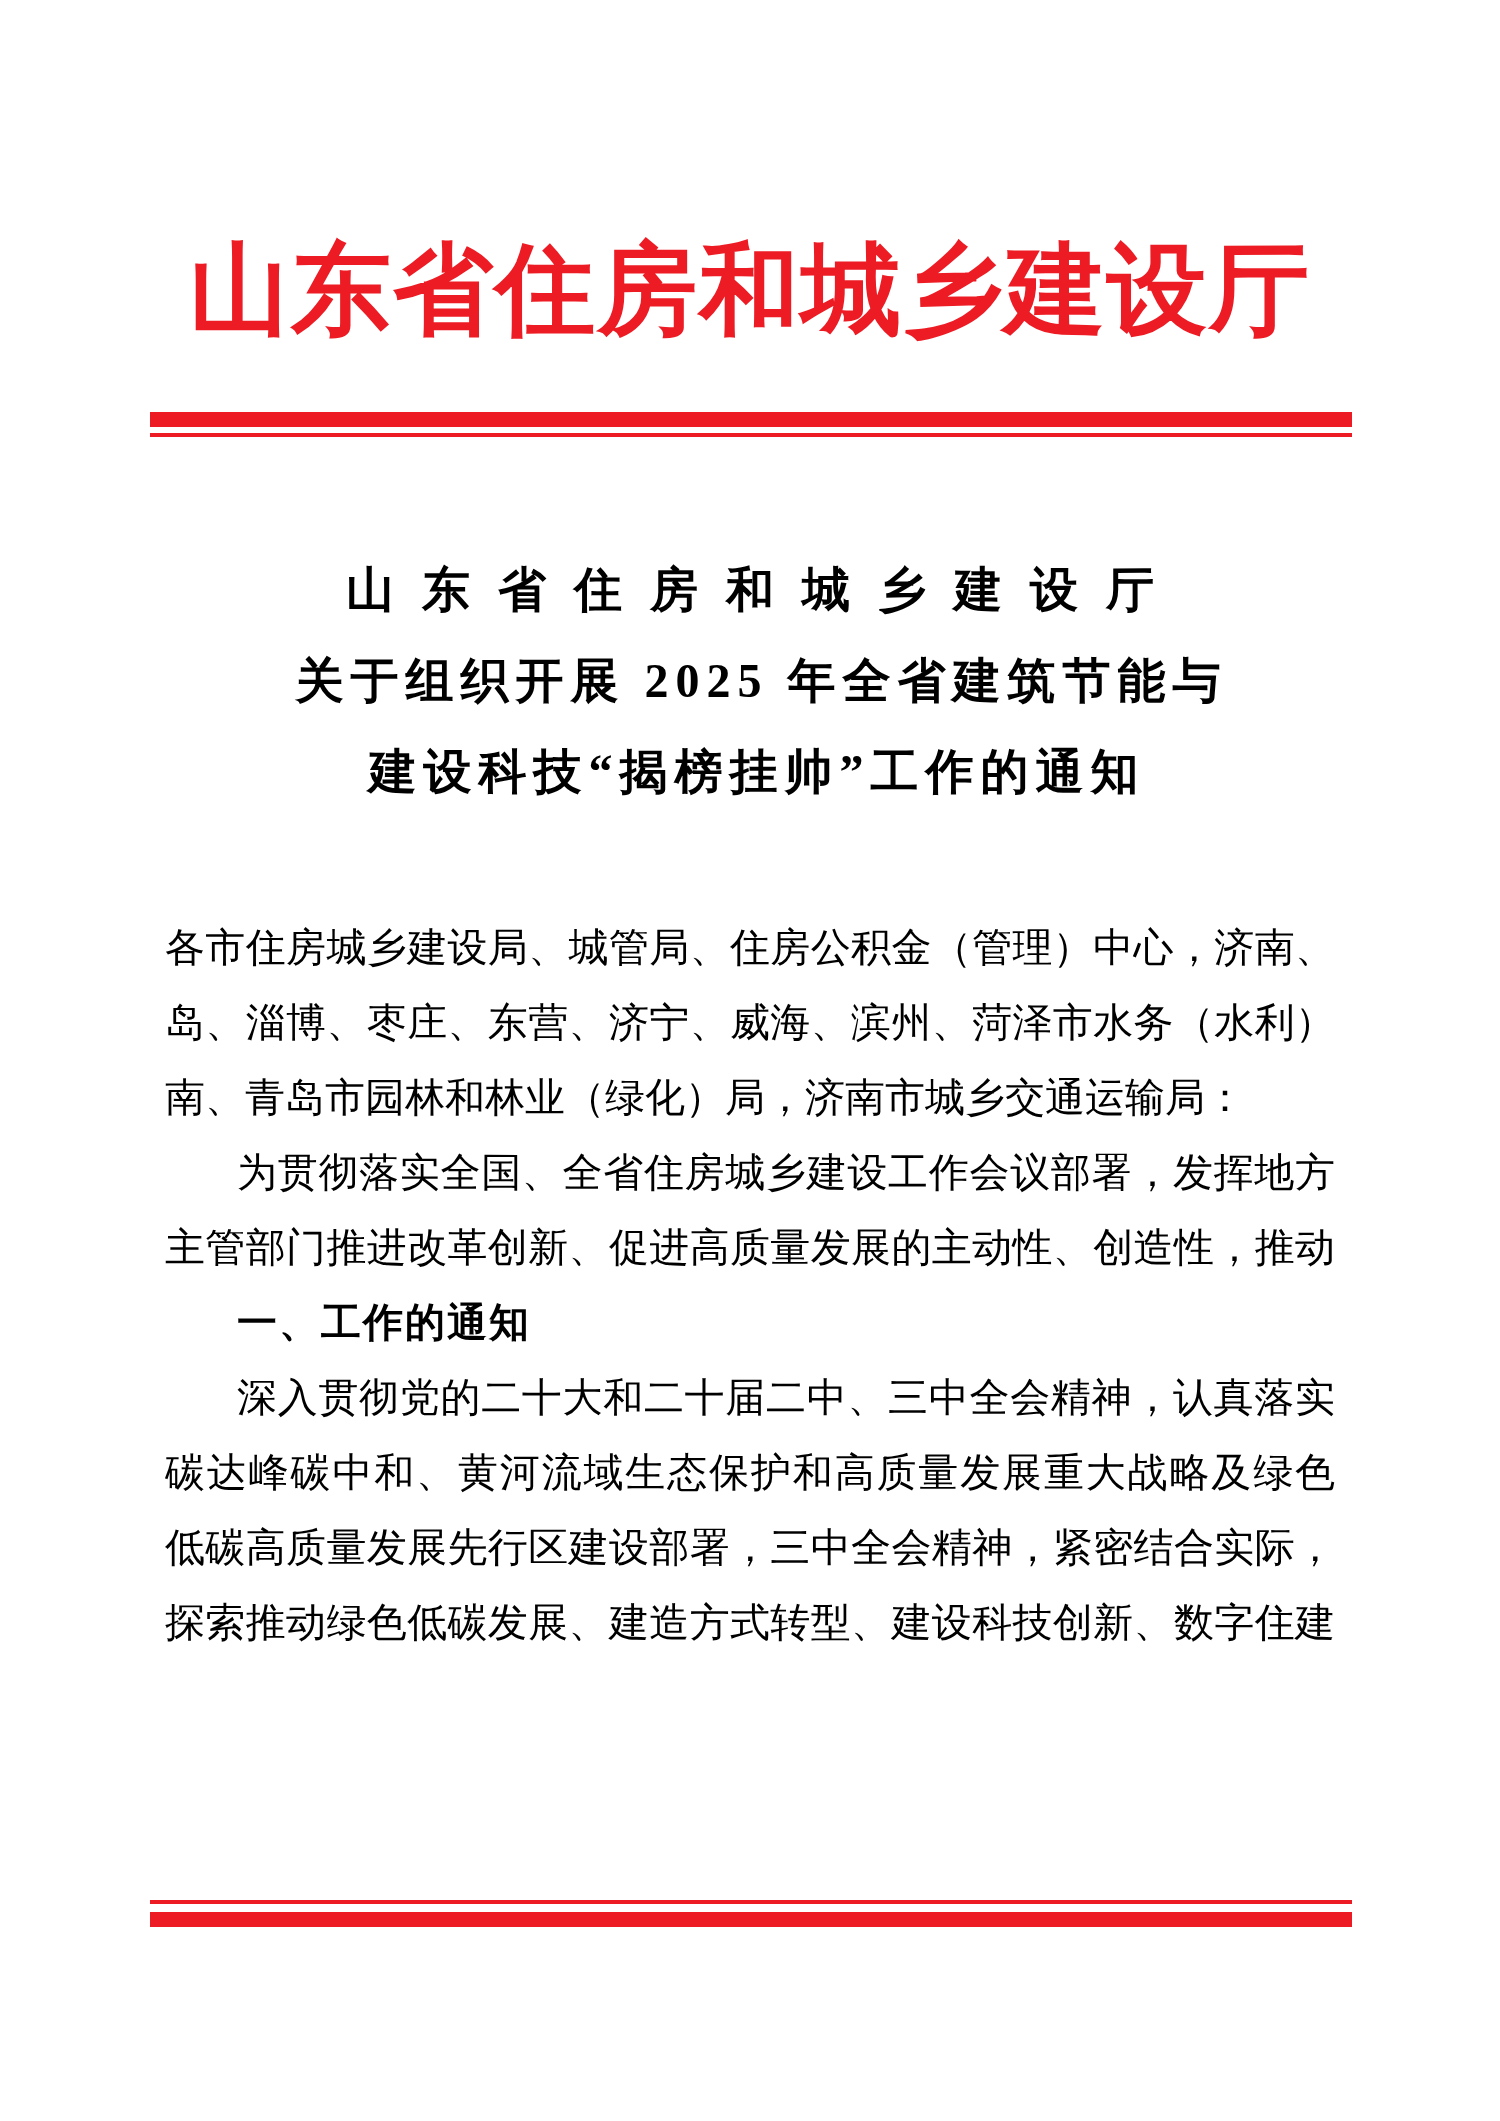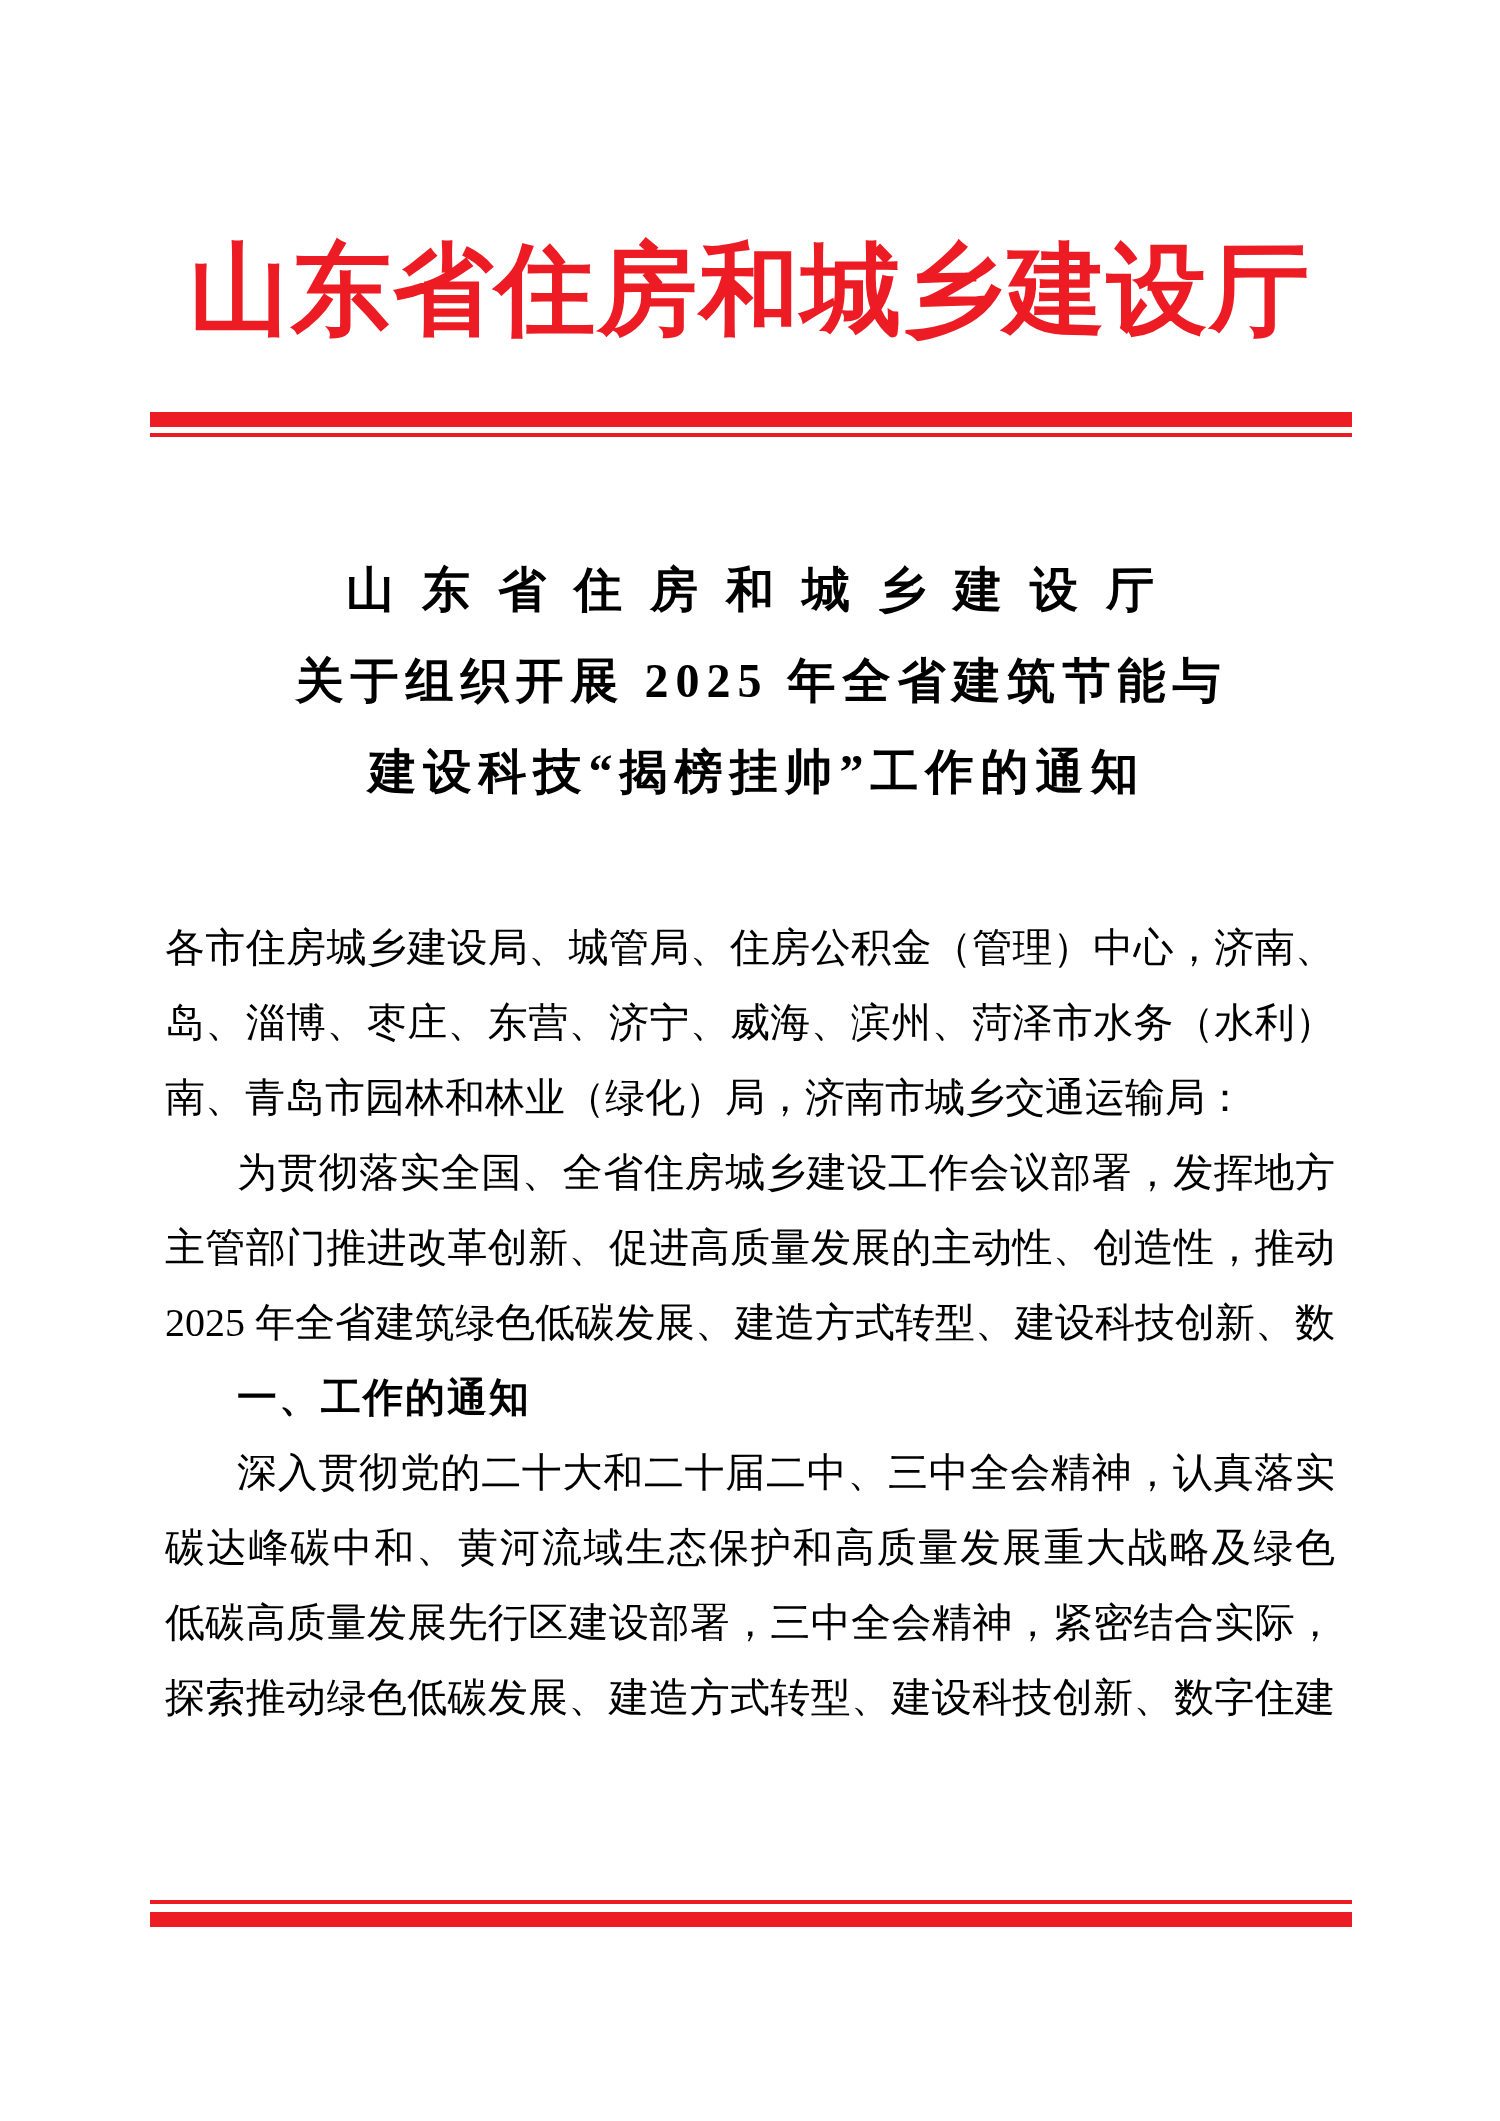--- a/index.html
+++ b/index.html
@@ -83,21 +83,20 @@
   </div>
 
   <div class="body-text">
 
     <div class="line j">各市住房城乡建设局、城管局、住房公积金（管理）中心，济南、青</div>
     <div class="line j">岛、淄博、枣庄、东营、济宁、威海、滨州、菏泽市水务（水利）局，济</div>
     <div class="line">南、青岛市园林和林业（绿化）局，济南市城乡交通运输局：</div>
 
     <div class="line j indent">为贯彻落实全国、全省住房城乡建设工作会议部署，发挥地方</div>
     <div class="line j">主管部门推进改革创新、促进高质量发展的主动性、创造性，推动</div>
-    <div class="line j">2025 年全省建筑绿色低碳发展、建造方式转型、建设科技创新、数</div>
 
     <div class="line indent section-heading">一、工作的通知</div>
 
     <div class="line j indent">深入贯彻党的二十大和二十届二中、三中全会精神，认真落实</div>
     <div class="line j">碳达峰碳中和、黄河流域生态保护和高质量发展重大战略及绿色</div>
     <div class="line j">低碳高质量发展先行区建设部署，三中全会精神，紧密结合实际，</div>
     <div class="line j">探索推动绿色低碳发展、建造方式转型、建设科技创新、数字住建</div>
 
   </div>
 

